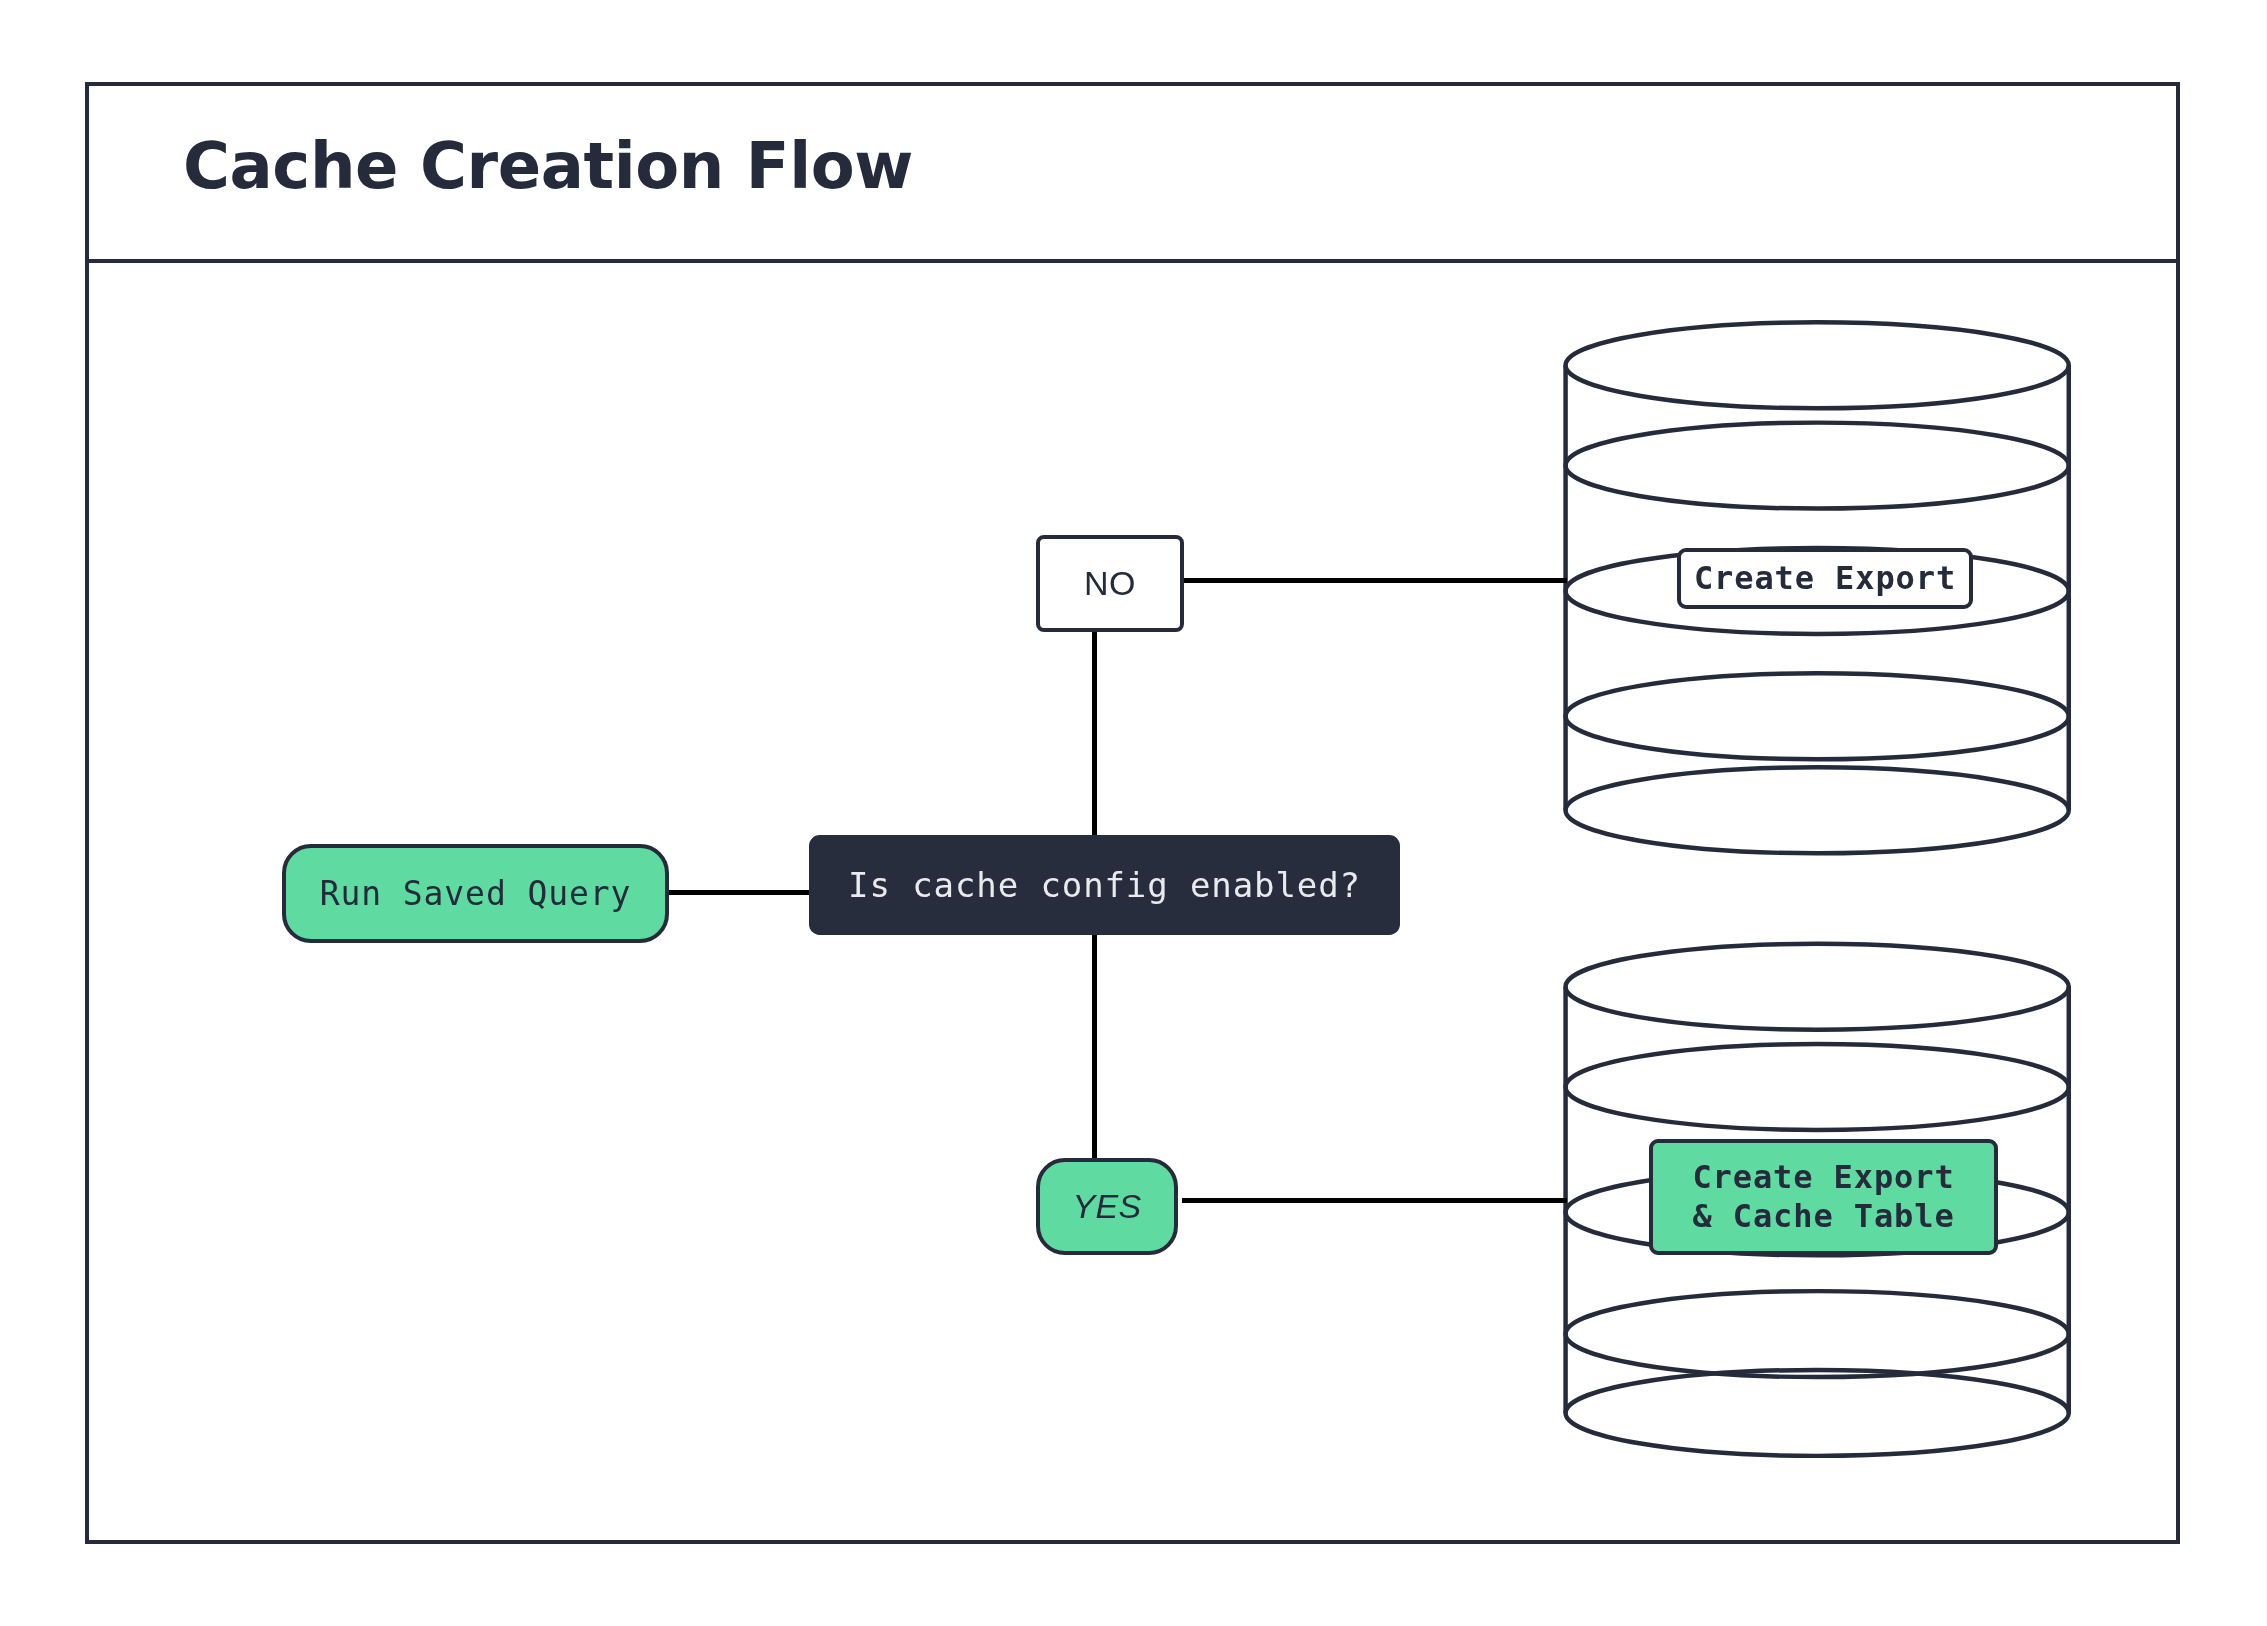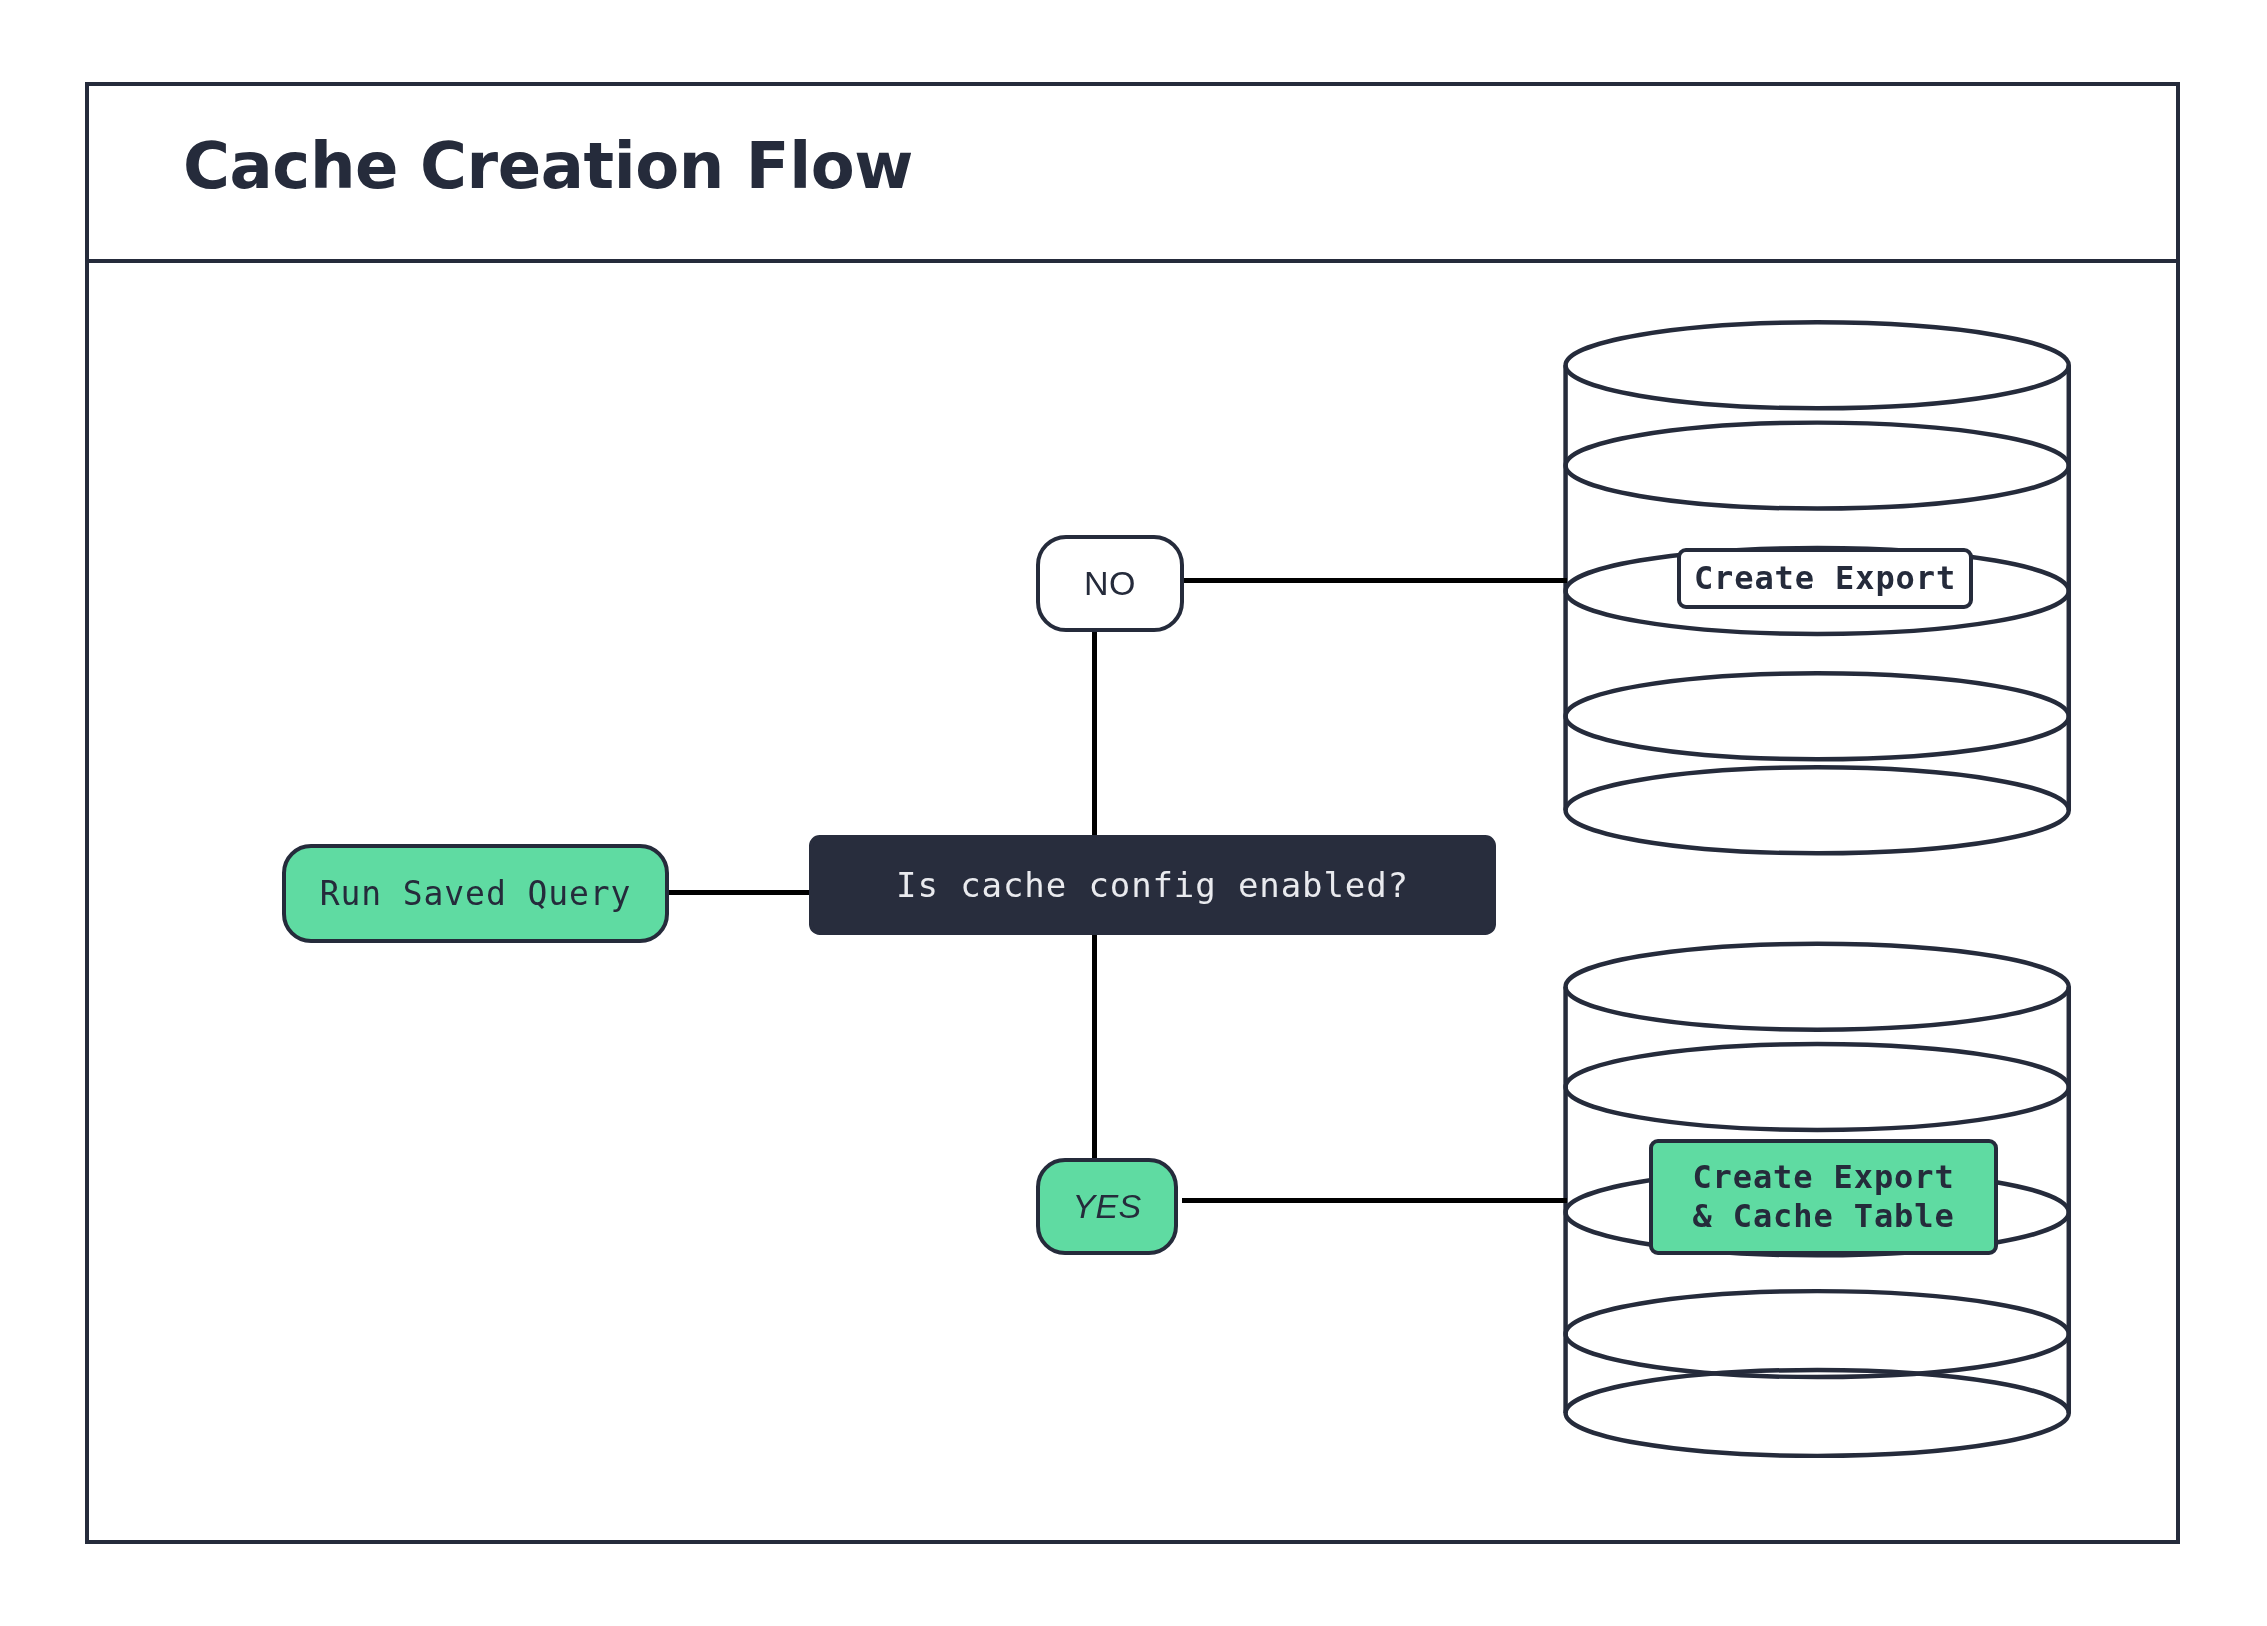--- a/index.html
+++ b/index.html
@@ -86,34 +86,33 @@
     left: 282px;
     top: 844px;
     width: 387px;
     height: 99px;
     font-size: 33px;
     letter-spacing: 0.9px;
   }
   #node-decision {
     left: 809px;
     top: 835px;
-    width: 687px;
+    width: 591px;
     height: 100px;
     font-size: 34px;
     letter-spacing: 0.9px;
   }
   #node-no {
     left: 1036px;
     top: 535px;
     width: 148px;
     height: 97px;
     font-family: "Liberation Sans", sans-serif;
     font-size: 34px;
     letter-spacing: 0.4px;
-    border-radius: 30px;
   }
   #node-yes {
     left: 1036px;
     top: 1158px;
     width: 142px;
     height: 97px;
     font-family: "Liberation Sans", sans-serif;
     font-size: 34px;
     letter-spacing: 0.4px;
     font-style: italic;

